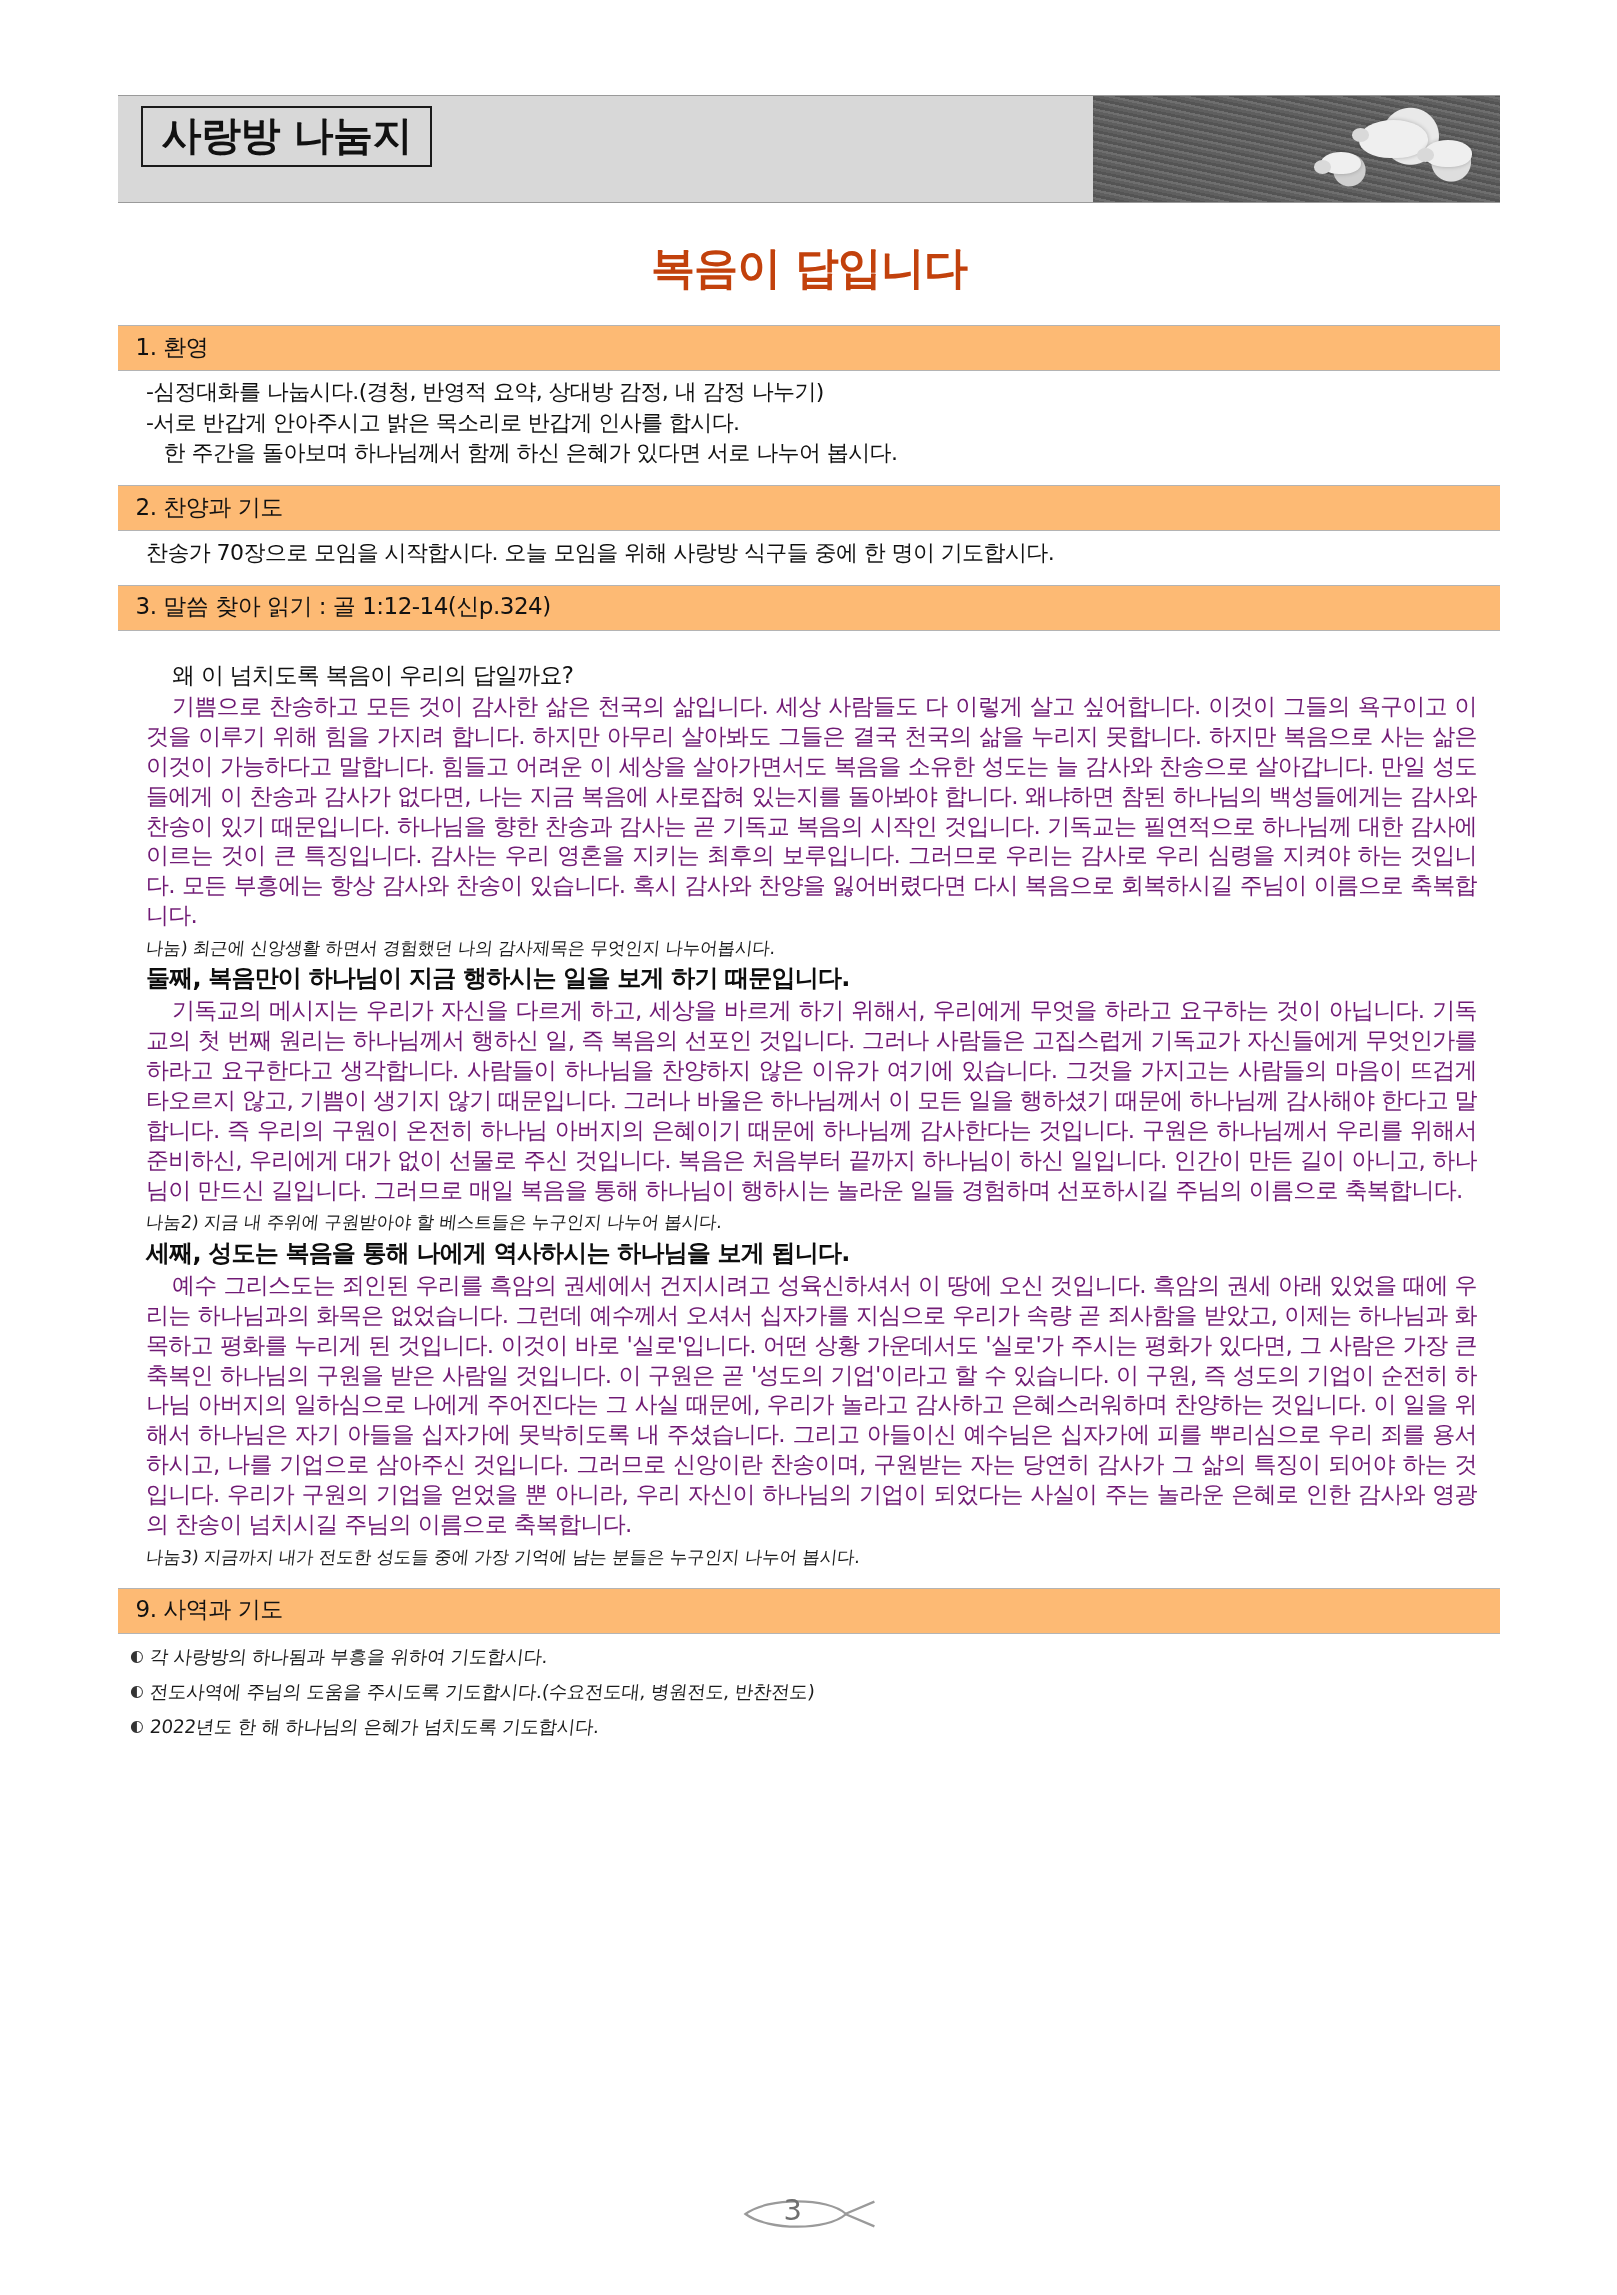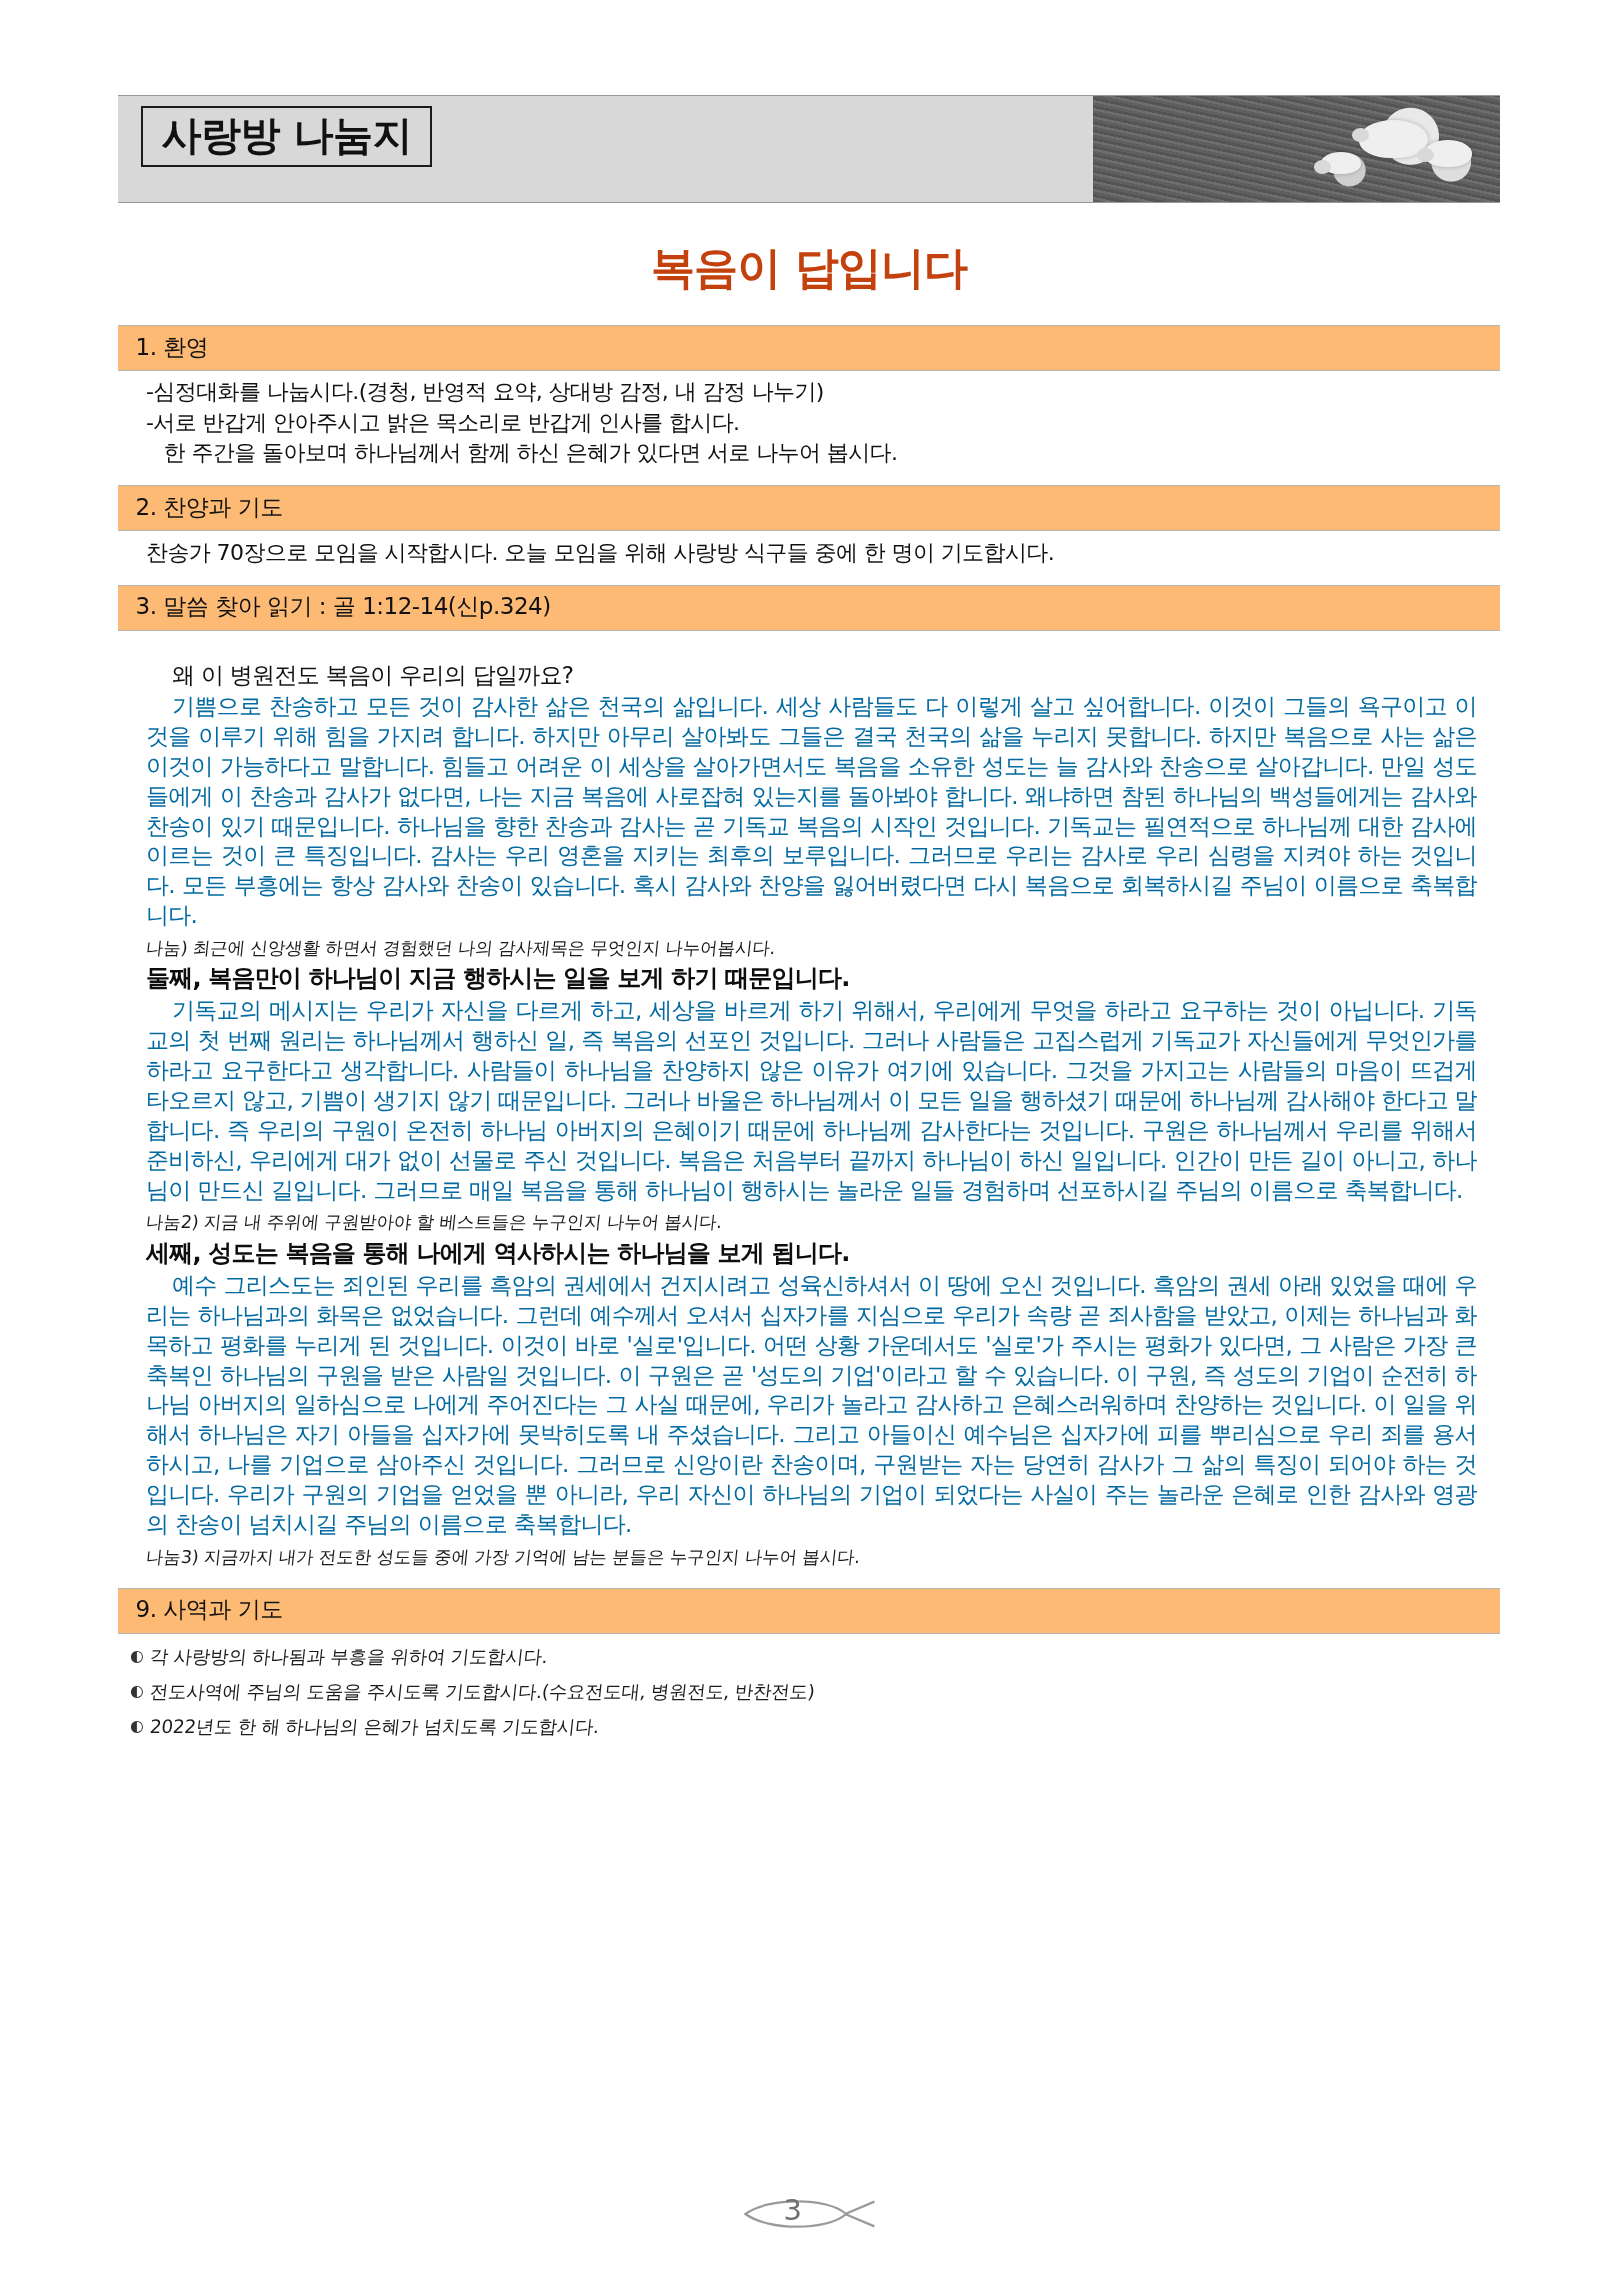--- a/index.html
+++ b/index.html
@@ -116,21 +116,21 @@
     margin: 0 0 0.9px 0;
   }
   .line.indent { padding-left: 17.6px; }
 
   .body-para {
     font-size: 23px;
     line-height: 1.30;
     letter-spacing: -0.7px;
     text-align: justify;
     text-justify: inter-character;
-    color: #0369a1;
+    color: #701a75;
     margin: 0 0 0 0;
     padding: 0 4.6px 0 0;
   }
   .body-para.first-indent { text-indent: 26px; }
   .q-line {
     font-size: 23px;
     letter-spacing: -0.7px;
     text-indent: 26px;
     margin-bottom: 0.9px;
   }
@@ -233,21 +233,21 @@
     <p class="line indent">한 주간을 돌아보며 하나님께서 함께 하신 은혜가 있다면 서로 나누어 봅시다.</p>
   </div>
 
   <div class="sec-bar">2. 찬양과 기도</div>
   <div class="block">
     <p class="line">찬송가 70장으로 모임을 시작합시다. 오늘 모임을 위해 사랑방 식구들 중에 한 명이 기도합시다.</p>
   </div>
 
   <div class="sec-bar">3. 말씀 찾아 읽기 : 골 1:12-14(신p.324)</div>
   <div class="block">
-    <p class="q-line">왜 이 병원전도 복음이 우리의 답일까요?</p>
+    <p class="q-line">왜 이 넘치도록 복음이 우리의 답일까요?</p>
 
     <p class="body-para first-indent">기쁨으로 찬송하고 모든 것이 감사한 삶은 천국의 삶입니다. 세상 사람들도 다 이렇게 살고 싶어합니다. 이것이 그들의 욕구이고 이것을 이루기 위해 힘을 가지려 합니다. 하지만 아무리 살아봐도 그들은 결국 천국의 삶을 누리지 못합니다. 하지만 복음으로 사는 삶은 이것이 가능하다고 말합니다. 힘들고 어려운 이 세상을 살아가면서도 복음을 소유한 성도는 늘 감사와 찬송으로 살아갑니다. 만일 성도들에게 이 찬송과 감사가 없다면, 나는 지금 복음에 사로잡혀 있는지를 돌아봐야 합니다. 왜냐하면 참된 하나님의 백성들에게는 감사와 찬송이 있기 때문입니다. 하나님을 향한 찬송과 감사는 곧 기독교 복음의 시작인 것입니다. 기독교는 필연적으로 하나님께 대한 감사에 이르는 것이 큰 특징입니다. 감사는 우리 영혼을 지키는 최후의 보루입니다. 그러므로 우리는 감사로 우리 심령을 지켜야 하는 것입니다. 모든 부흥에는 항상 감사와 찬송이 있습니다. 혹시 감사와 찬양을 잃어버렸다면 다시 복음으로 회복하시길 주님이 이름으로 축복합니다.</p>
     <p class="hand-note">나눔) 최근에 신앙생활 하면서 경험했던 나의 감사제목은 무엇인지 나누어봅시다.</p>
 
     <p class="point-head">둘째, 복음만이 하나님이 지금 행하시는 일을 보게 하기 때문입니다.</p>
     <p class="body-para first-indent">기독교의 메시지는 우리가 자신을 다르게 하고, 세상을 바르게 하기 위해서, 우리에게 무엇을 하라고 요구하는 것이 아닙니다. 기독교의 첫 번째 원리는 하나님께서 행하신 일, 즉 복음의 선포인 것입니다. 그러나 사람들은 고집스럽게 기독교가 자신들에게 무엇인가를 하라고 요구한다고 생각합니다. 사람들이 하나님을 찬양하지 않은 이유가 여기에 있습니다. 그것을 가지고는 사람들의 마음이 뜨겁게 타오르지 않고, 기쁨이 생기지 않기 때문입니다. 그러나 바울은 하나님께서 이 모든 일을 행하셨기 때문에 하나님께 감사해야 한다고 말합니다. 즉 우리의 구원이 온전히 하나님 아버지의 은혜이기 때문에 하나님께 감사한다는 것입니다. 구원은 하나님께서 우리를 위해서 준비하신, 우리에게 대가 없이 선물로 주신 것입니다. 복음은 처음부터 끝까지 하나님이 하신 일입니다. 인간이 만든 길이 아니고, 하나님이 만드신 길입니다. 그러므로 매일 복음을 통해 하나님이 행하시는 놀라운 일들 경험하며 선포하시길 주님의 이름으로 축복합니다.</p>
     <p class="hand-note">나눔2) 지금 내 주위에 구원받아야 할 베스트들은 누구인지 나누어 봅시다.</p>
 
     <p class="point-head">세째, 성도는 복음을 통해 나에게 역사하시는 하나님을 보게 됩니다.</p>
     <p class="body-para first-indent">예수 그리스도는 죄인된 우리를 흑암의 권세에서 건지시려고 성육신하셔서 이 땅에 오신 것입니다. 흑암의 권세 아래 있었을 때에 우리는 하나님과의 화목은 없었습니다. 그런데 예수께서 오셔서 십자가를 지심으로 우리가 속량 곧 죄사함을 받았고, 이제는 하나님과 화목하고 평화를 누리게 된 것입니다. 이것이 바로 '실로'입니다. 어떤 상황 가운데서도 '실로'가 주시는 평화가 있다면, 그 사람은 가장 큰 축복인 하나님의 구원을 받은 사람일 것입니다. 이 구원은 곧 '성도의 기업'이라고 할 수 있습니다. 이 구원, 즉 성도의 기업이 순전히 하나님 아버지의 일하심으로 나에게 주어진다는 그 사실 때문에, 우리가 놀라고 감사하고 은혜스러워하며 찬양하는 것입니다. 이 일을 위해서 하나님은 자기 아들을 십자가에 못박히도록 내 주셨습니다. 그리고 아들이신 예수님은 십자가에 피를 뿌리심으로 우리 죄를 용서하시고, 나를 기업으로 삼아주신 것입니다. 그러므로 신앙이란 찬송이며, 구원받는 자는 당연히 감사가 그 삶의 특징이 되어야 하는 것입니다. 우리가 구원의 기업을 얻었을 뿐 아니라, 우리 자신이 하나님의 기업이 되었다는 사실이 주는 놀라운 은혜로 인한 감사와 영광의 찬송이 넘치시길 주님의 이름으로 축복합니다.</p>

